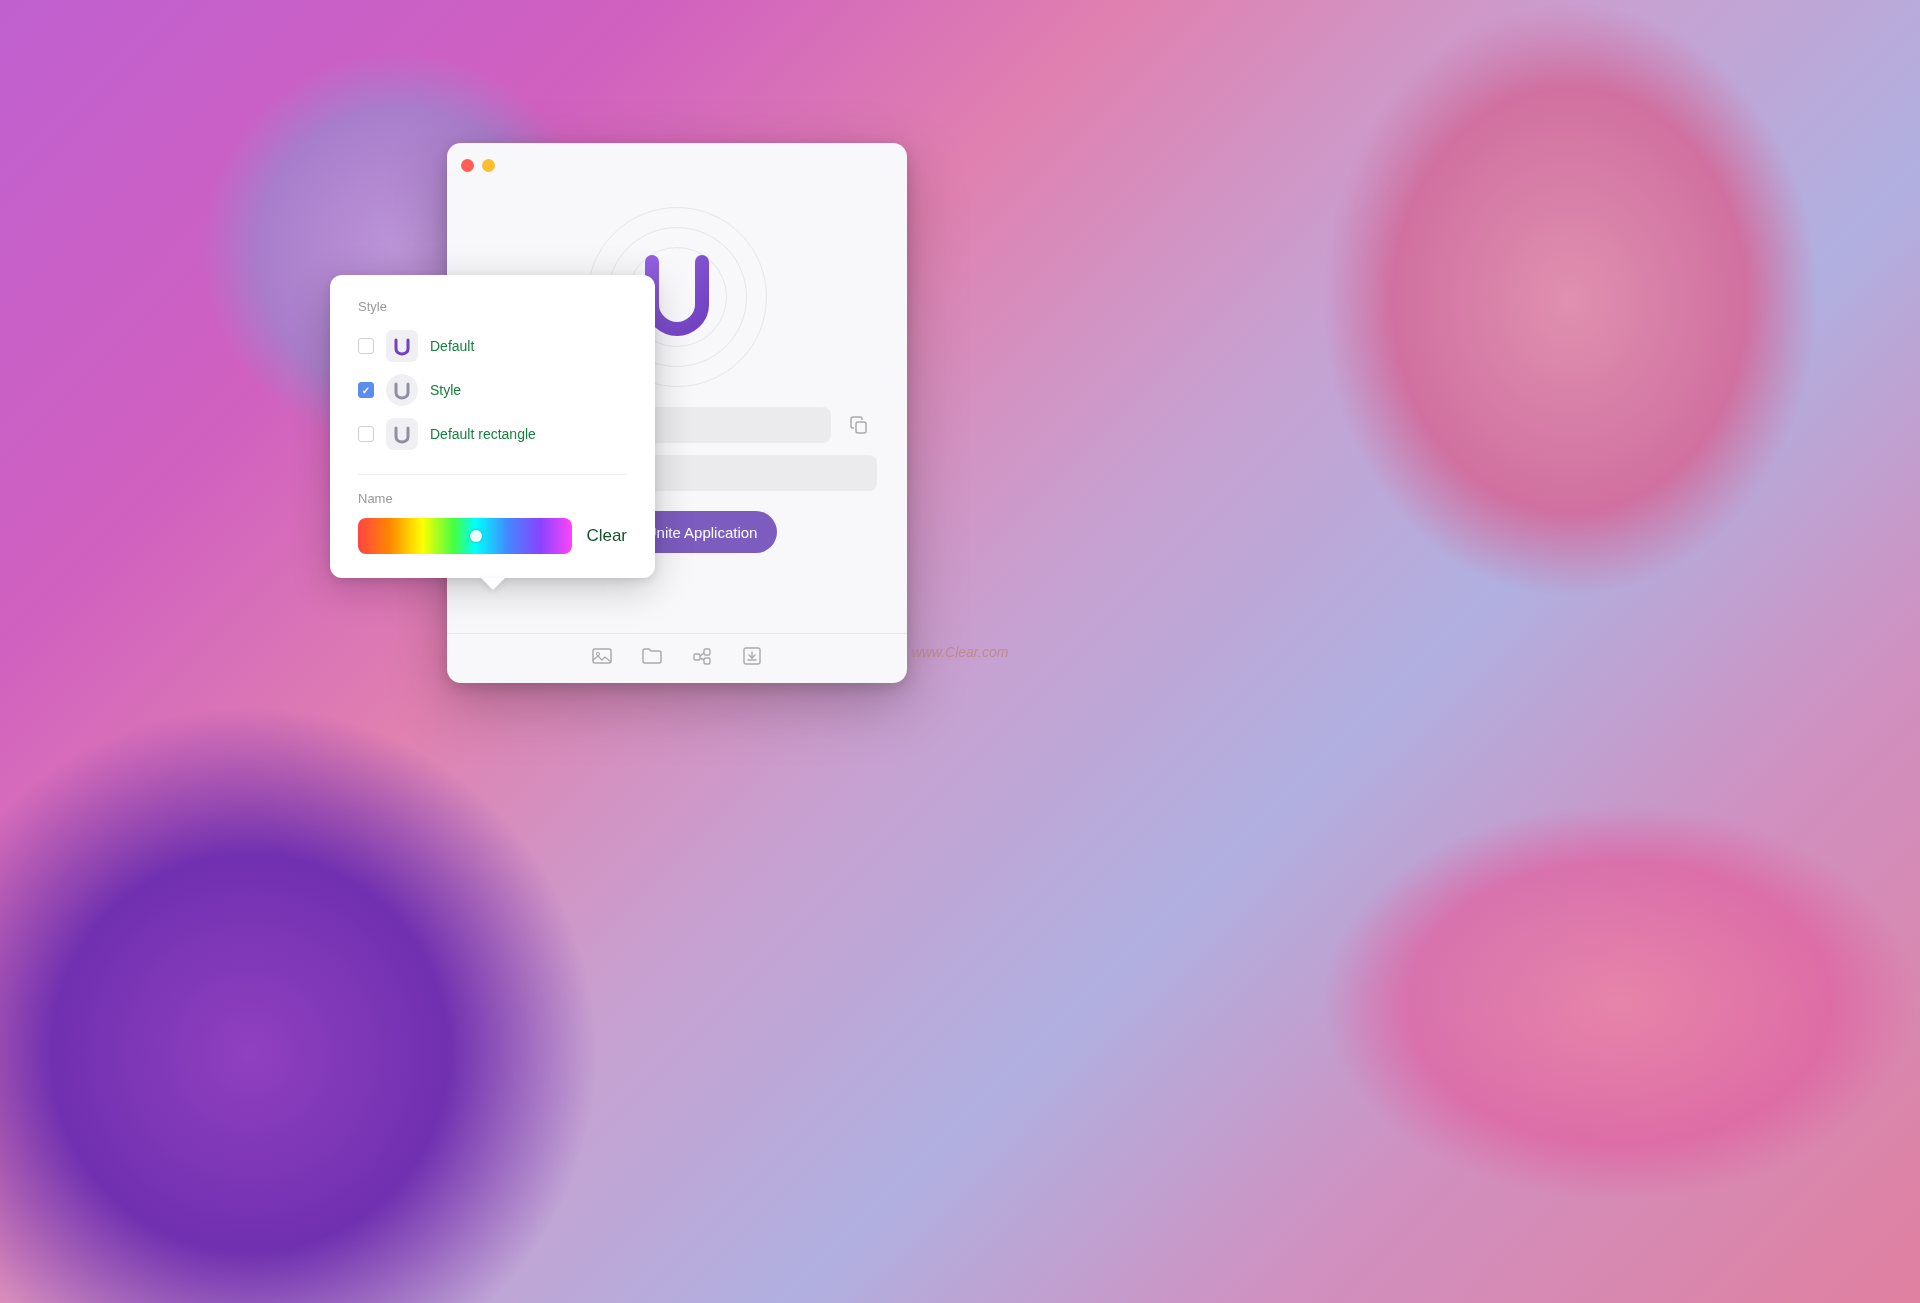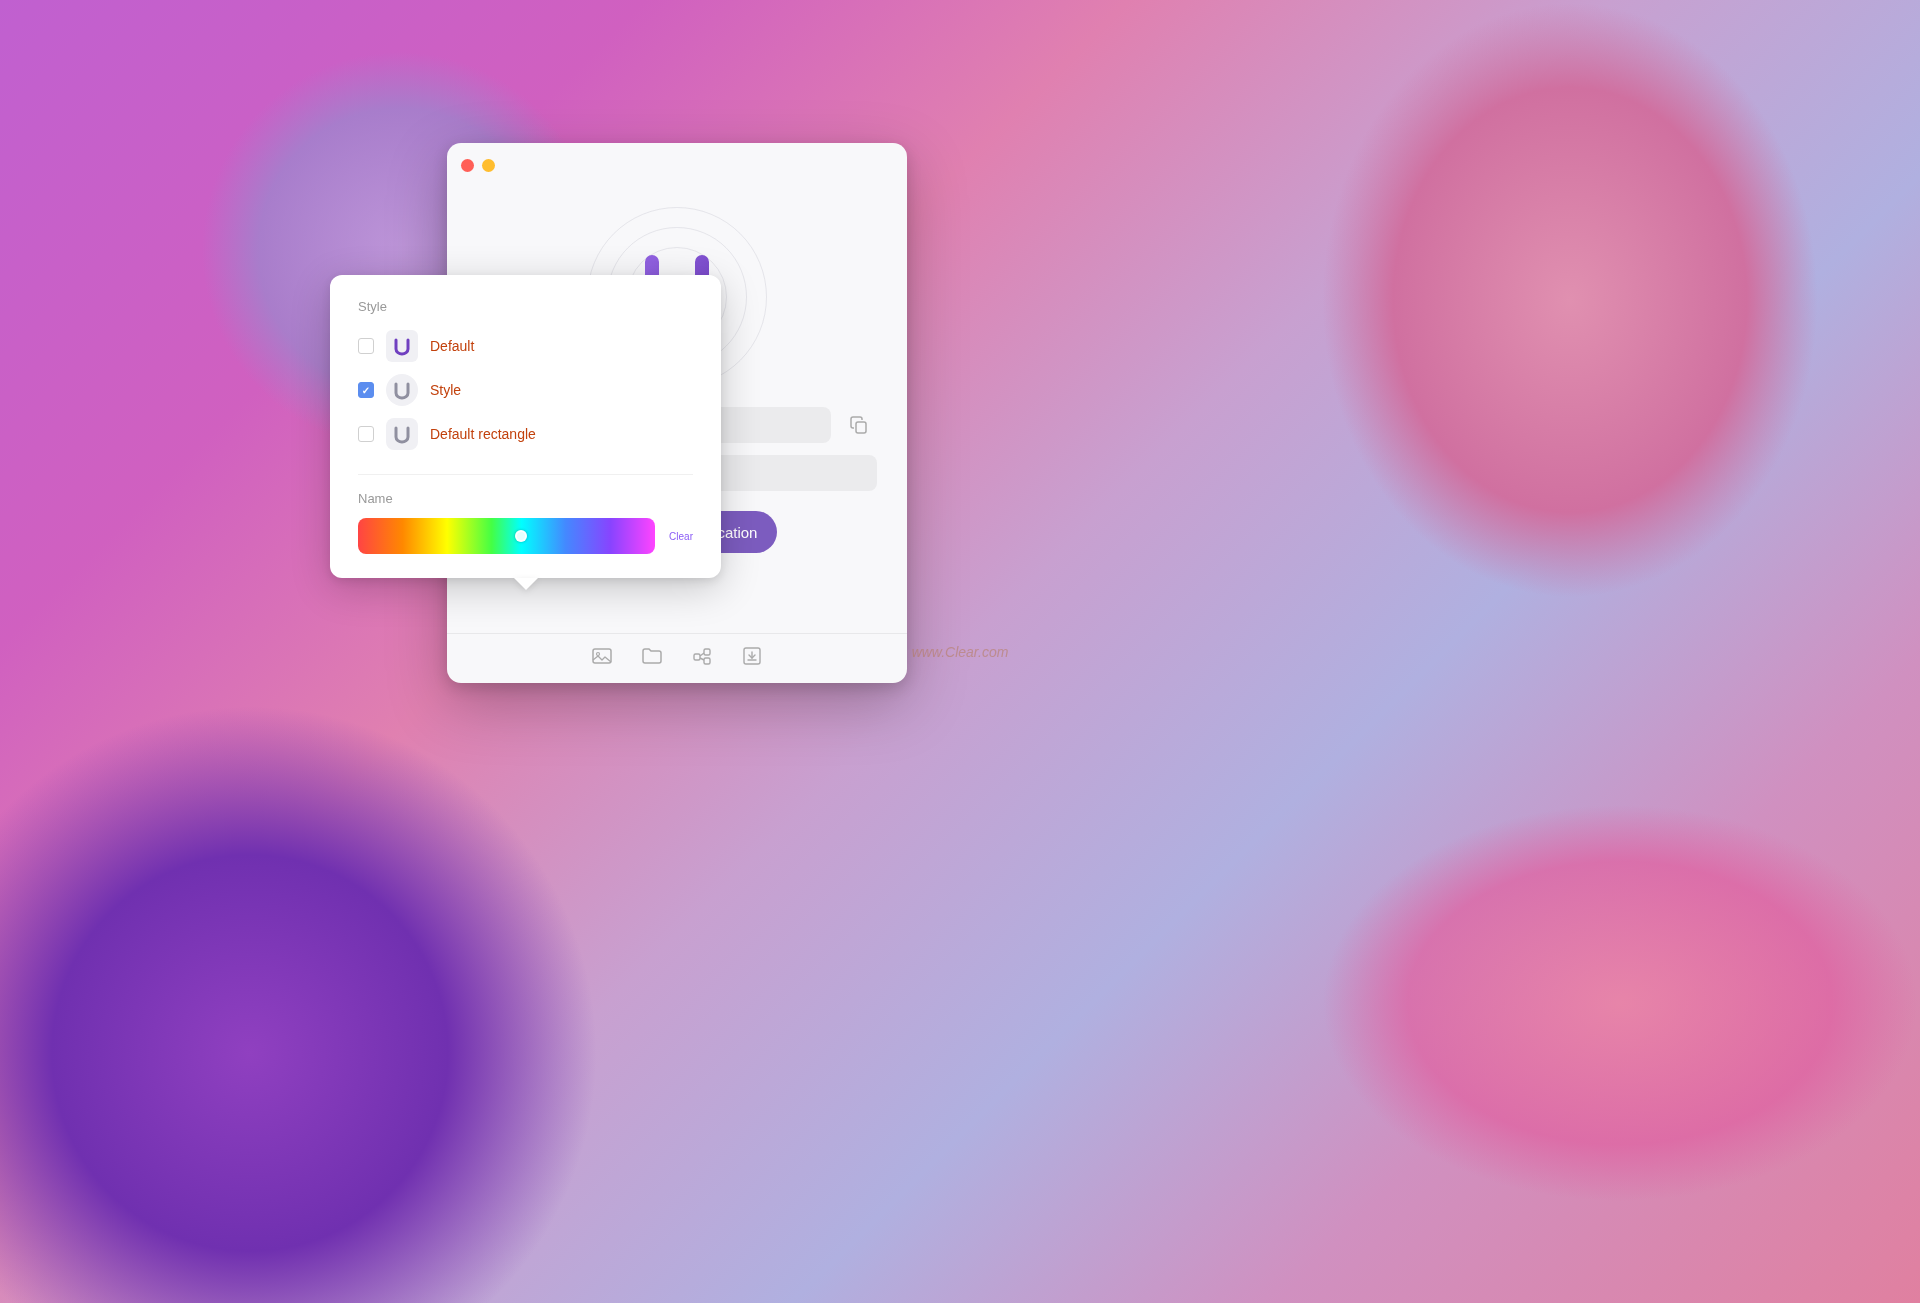--- a/index.html
+++ b/index.html
@@ -219,21 +219,21 @@
       color: #aaa;
       font-size: 20px;
       cursor: pointer;
     }
 
     
     .popup-panel {
       position: absolute;
       left: 330px;
       top: 275px;
-      width: 391px;
+      width: 325px;
       background: white;
       border-radius: 12px;
       box-shadow: 0 10px 40px rgba(0,0,0,0.2), 0 3px 10px rgba(0,0,0,0.1);
       padding: 24px 28px;
       z-index: 10;
     }
 
     .popup-arrow {
       position: absolute;
       bottom: -12px;
@@ -304,21 +304,21 @@
     .style-icon-badge.round {
       border-radius: 50%;
     }
 
     .style-icon-badge.rounded-rect {
       border-radius: 8px;
     }
 
     .style-option-label {
       font-size: 14px;
-      color: #c2410c;
+      color: #15803d;
     }
 
     .divider {
       height: 1px;
       background: #f0f0f0;
       margin: 4px 0 16px 0;
     }
 
     .color-label {
       font-size: 13px;
@@ -349,22 +349,22 @@
       transform: translate(-50%, -50%);
       width: 12px;
       height: 12px;
       border-radius: 50%;
       background: rgba(255,255,255,0.9);
       border: 2px solid rgba(255,255,255,0.9);
       box-shadow: 0 0 3px rgba(0,0,0,0.3);
     }
 
     .clear-btn {
-      font-size: 10px;
-      color: #8b5cf6;
+      font-size: 17px;
+      color: #14532d;
       cursor: pointer;
       white-space: nowrap;
     }
   </style>
 </head>
 <body>
 
 <div class="background">
   <div class="bg-blob-1"></div>
   <div class="bg-blob-2"></div>

